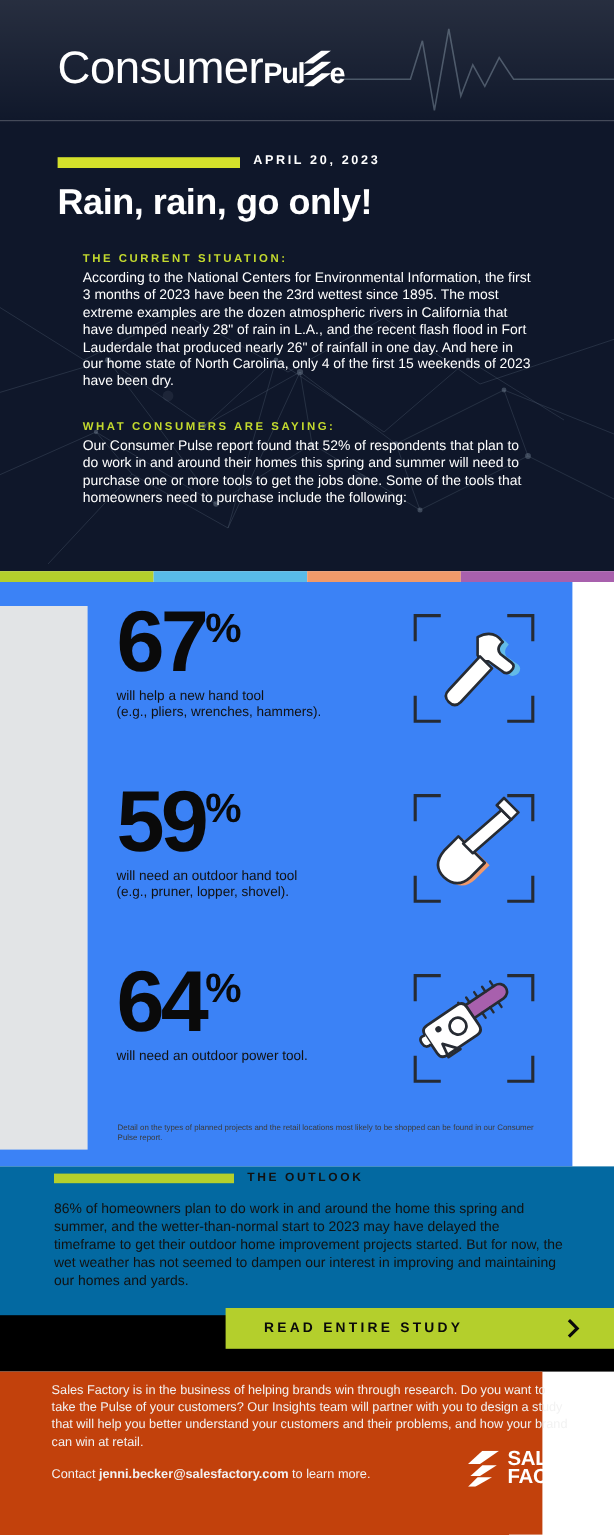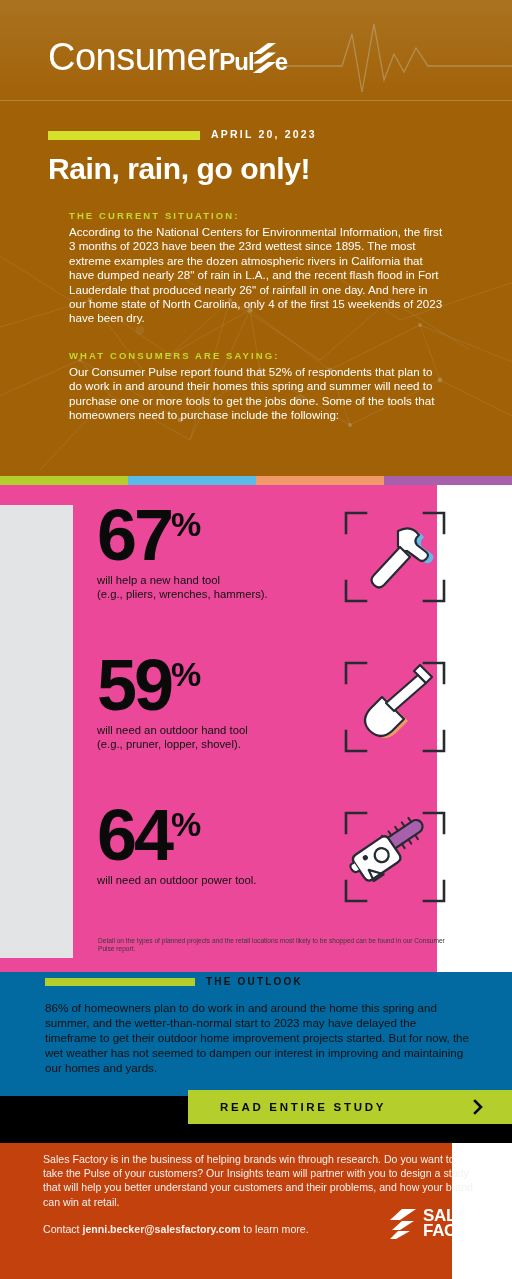--- a/index.html
+++ b/index.html
@@ -11,21 +11,21 @@
   }
 
   
   .hero{
     position:absolute; left:0; top:0; width:512px; height:476px;
     background:
       radial-gradient(circle at 18% 18%, rgba(120,160,195,.55) 0%, rgba(120,160,195,0) 42%),
       radial-gradient(circle at 72% 8%, rgba(140,175,205,.40) 0%, rgba(140,175,205,0) 40%),
       radial-gradient(circle at 88% 62%, rgba(60,95,150,.45) 0%, rgba(60,95,150,0) 46%),
       linear-gradient(160deg,#5d87ab 0%,#4a76a0 16%,#3b6characters 17%,#355e8e 34%,#27476f 56%,#1d3558 74%,#16284a 100%);
-    background-color:#a16207;
+    background-color:#0f172a;
     overflow:hidden;
   }
   .hero-net{ position:absolute; inset:0; opacity:.5; }
   .hero-sheen{
     position:absolute; left:0; top:0; width:512px; height:105px;
     background:linear-gradient(180deg, rgba(255,255,255,.10), rgba(255,255,255,0));
     pointer-events:none;
   }
   .hero-rule{
     position:absolute; left:0; top:100px; width:512px; height:1px;
@@ -64,21 +64,21 @@
   }
   .block-body{
     color:#ffffff; font-size:11.6px; line-height:14.4px; font-weight:400;
   }
 
   
   .divider{ position:absolute; left:0; top:476px; width:512px; height:9px; display:flex; }
   .divider span{ height:100%; flex:1 1 25%; }
 
   
-  .stats-wrap{ position:absolute; left:0; top:485px; width:437px; height:487px; background:#ec4899; }
+  .stats-wrap{ position:absolute; left:0; top:485px; width:477px; height:487px; background:#3b82f6; }
   .gray-panel{ position:absolute; left:0; top:20px; width:73px; height:453px; background:#e2e4e6; }
 
   .stat{ position:absolute; left:97px; width:360px; }
   .stat-num{
     font-size:72px; font-weight:800; color:#0a0a0a; line-height:.84;
     letter-spacing:-3px; display:flex; align-items:flex-start;
   }
   .stat-pct{ font-size:34px; font-weight:800; letter-spacing:-1px; line-height:1; margin-top:2px; }
   .stat-cap{
     margin-top:9px; font-size:11.3px; line-height:13.6px; color:#111111; font-weight:400;

